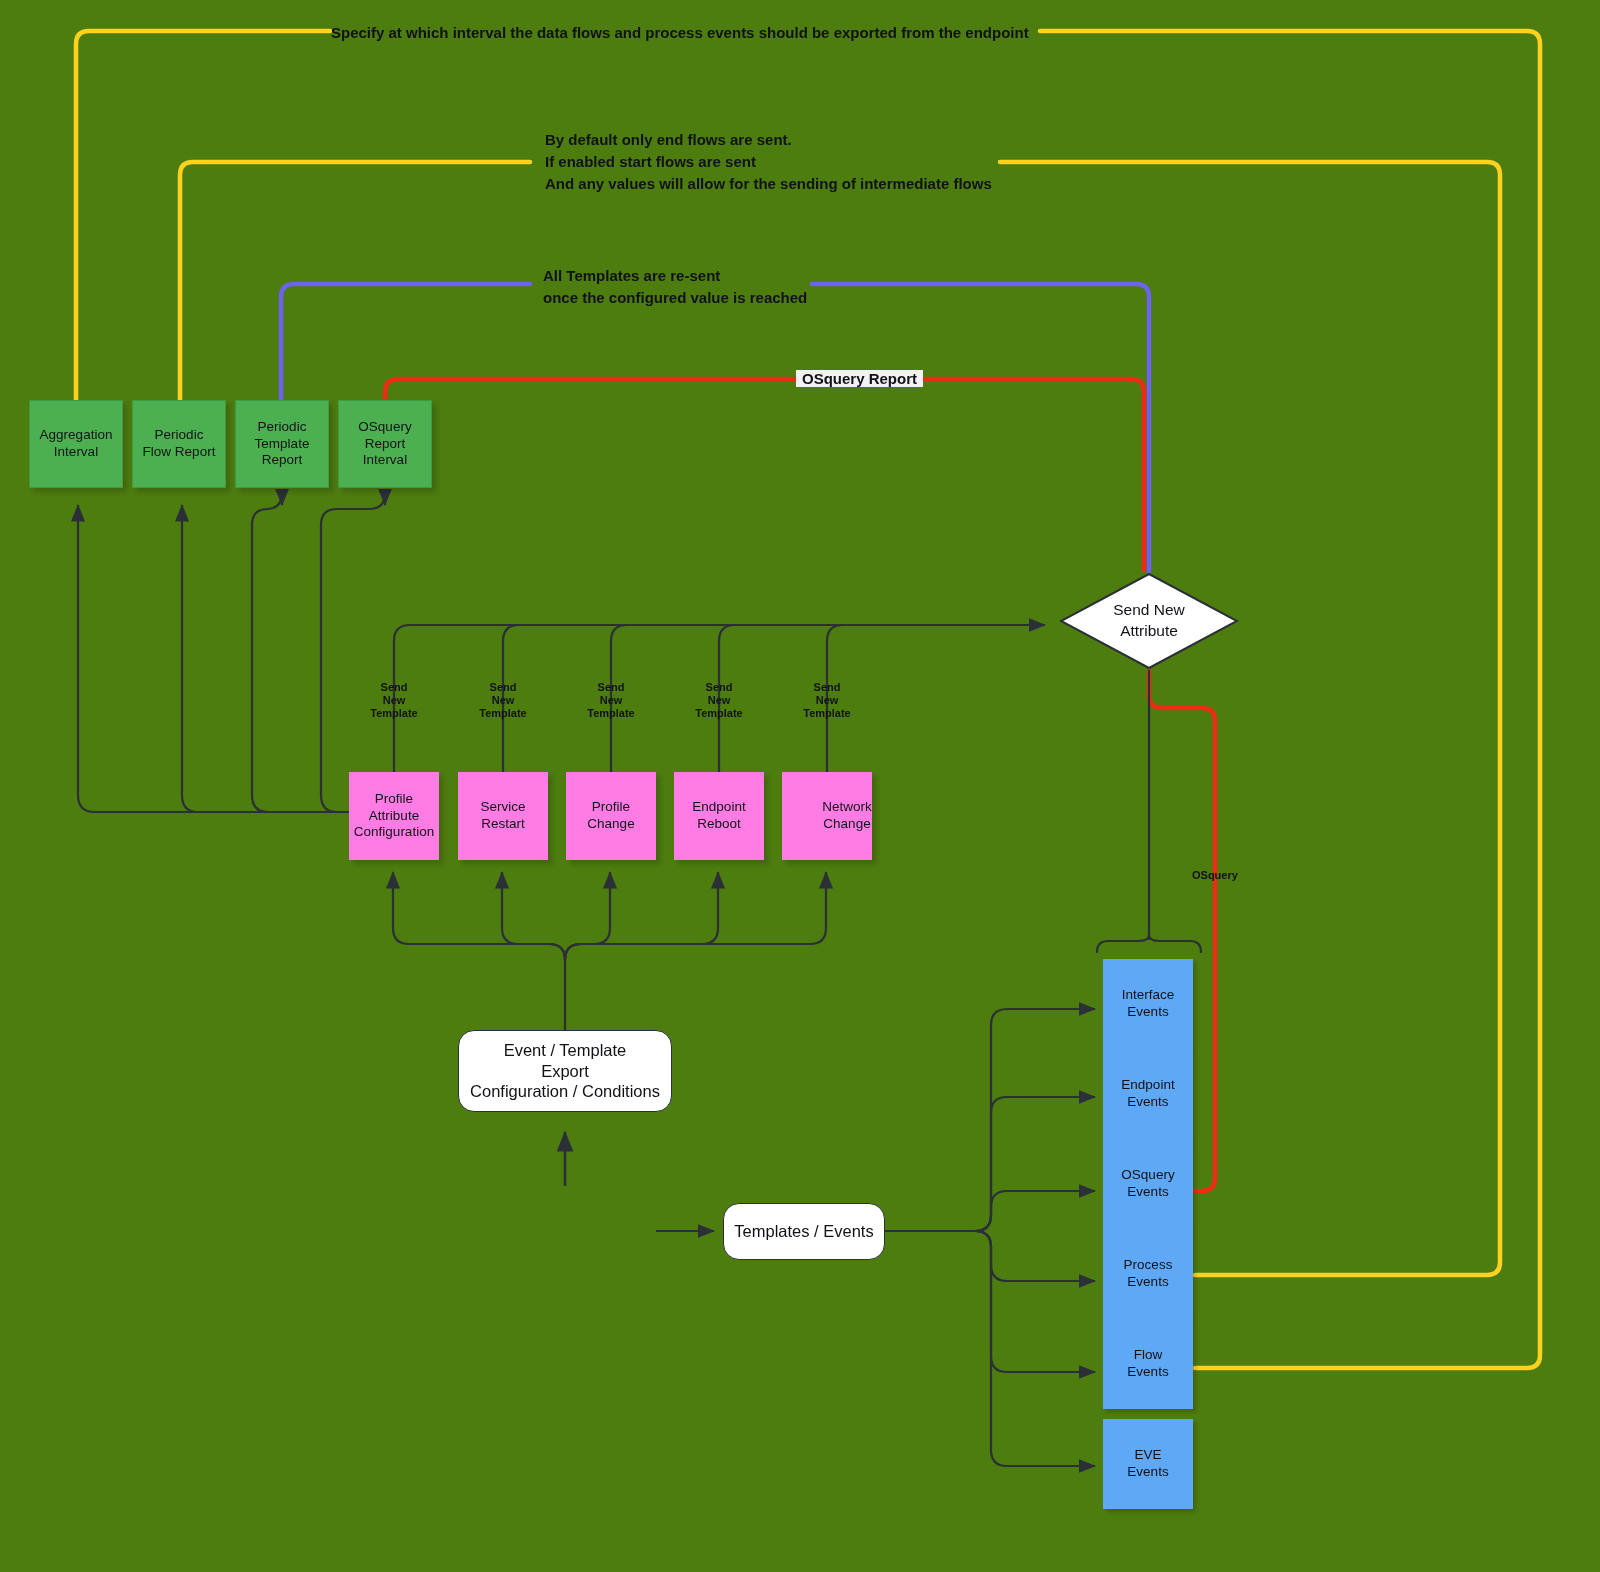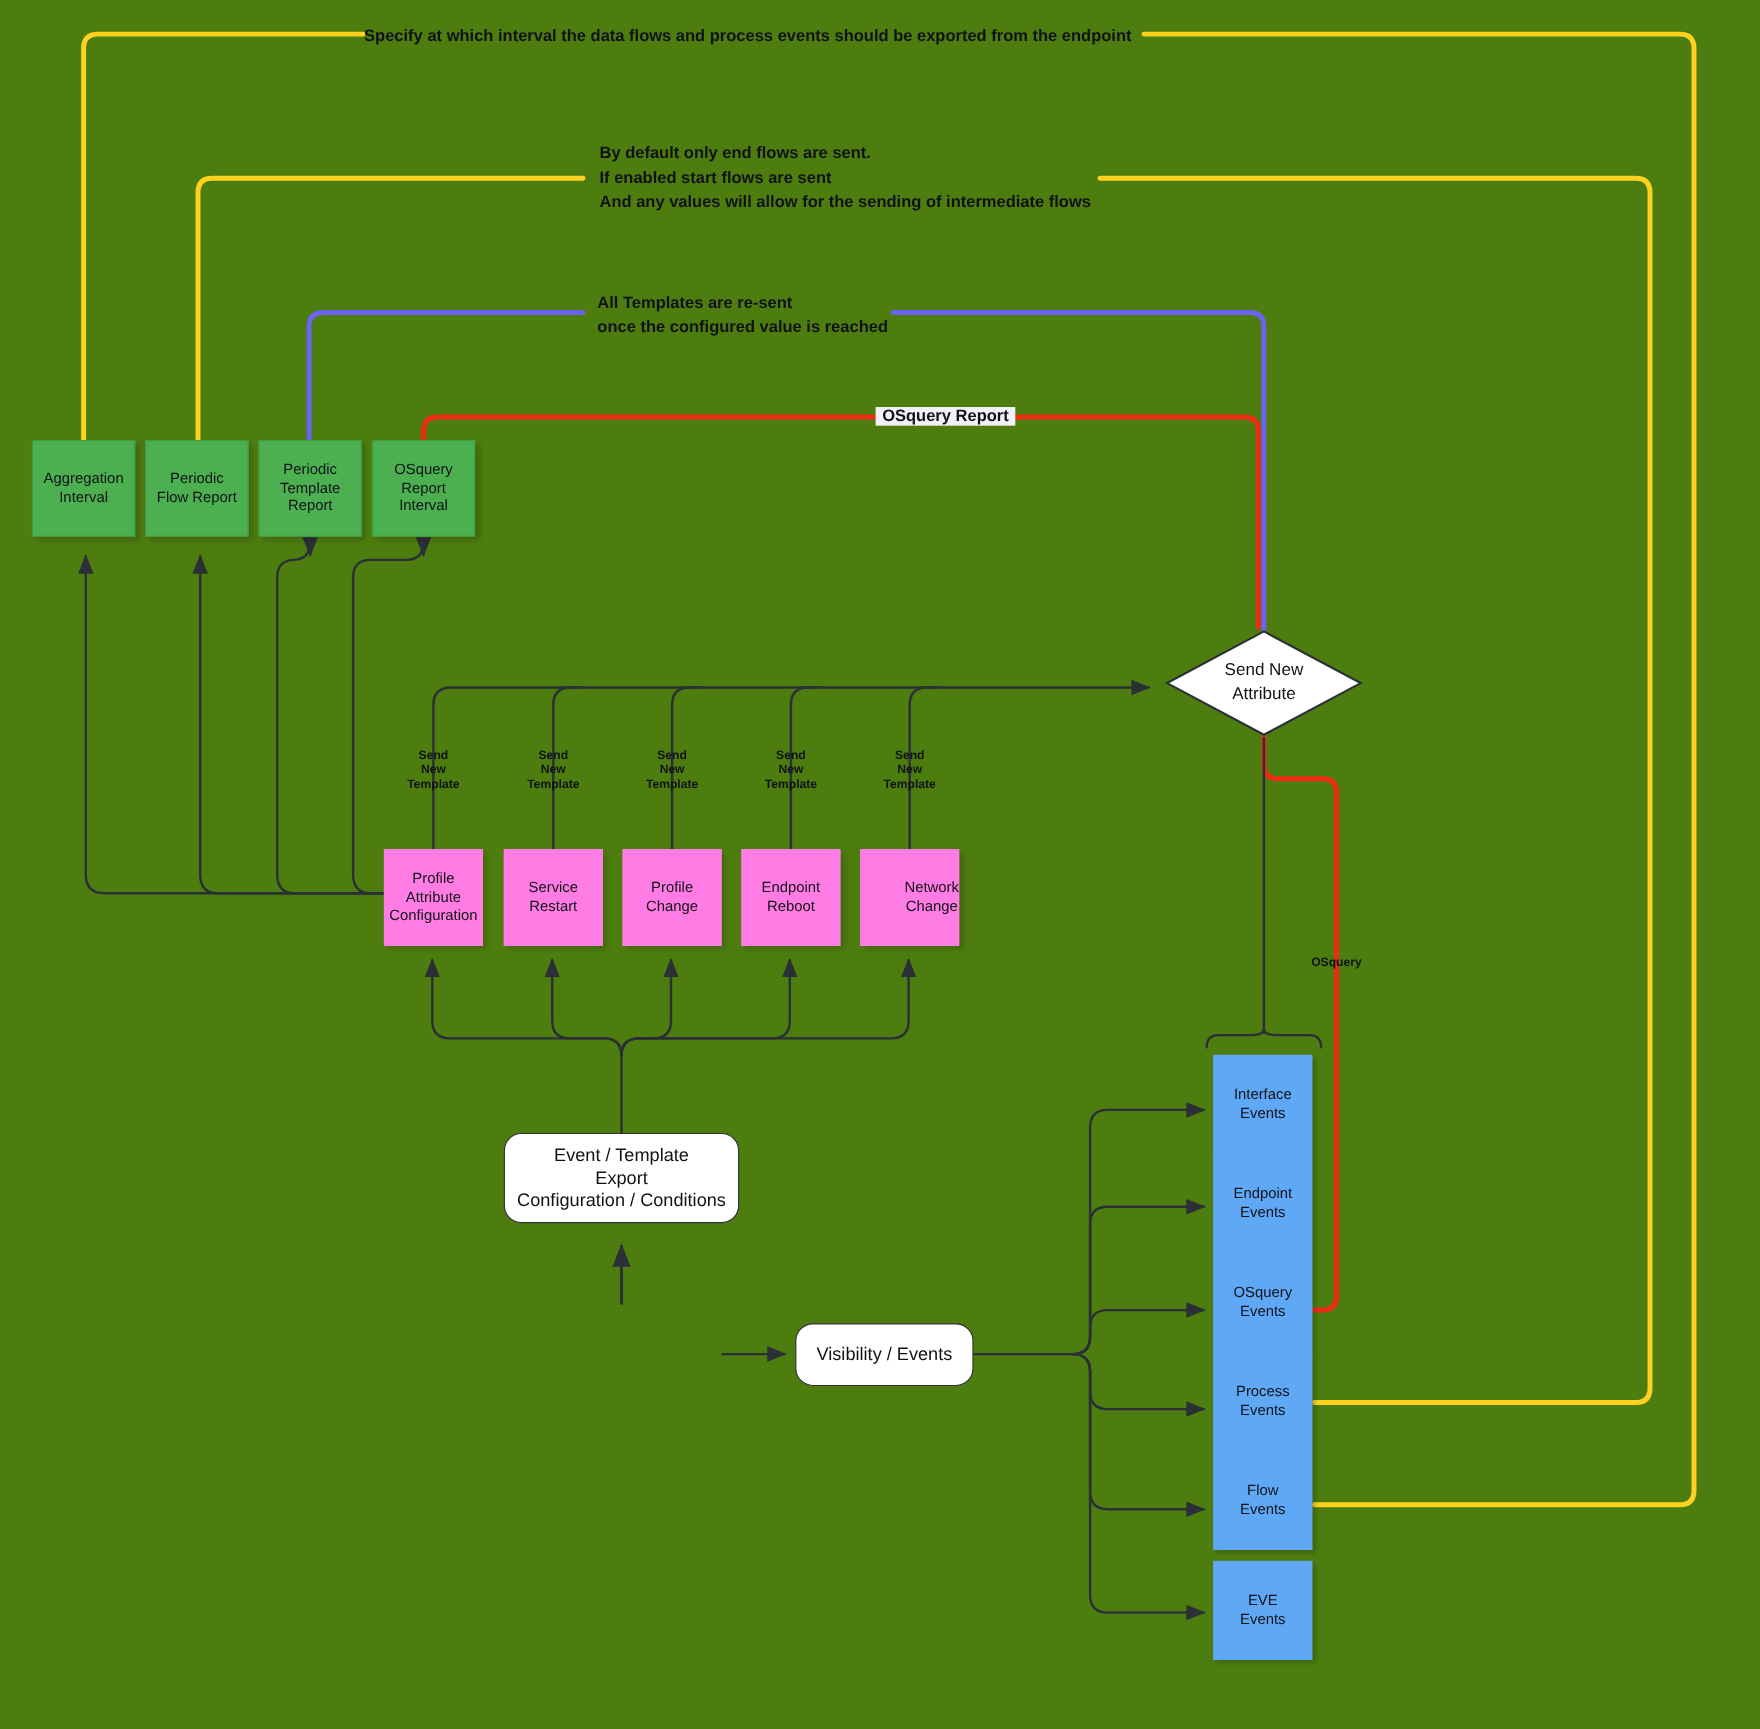--- a/index.html
+++ b/index.html
@@ -279,17 +279,17 @@
 Events</span>
   </div>
 
   <div class="node node-white" style="left:458px; top:1030px; width:214px; height:82px;">
     <span>Event / Template
 Export
 Configuration / Conditions</span>
   </div>
 
   <div class="node node-white" style="left:723px; top:1203px; width:162px; height:57px;">
-    <span>Visibility / Events</span>
+    <span>Templates / Events</span>
   </div>
 
 
 </div>
 
 </body></html>

